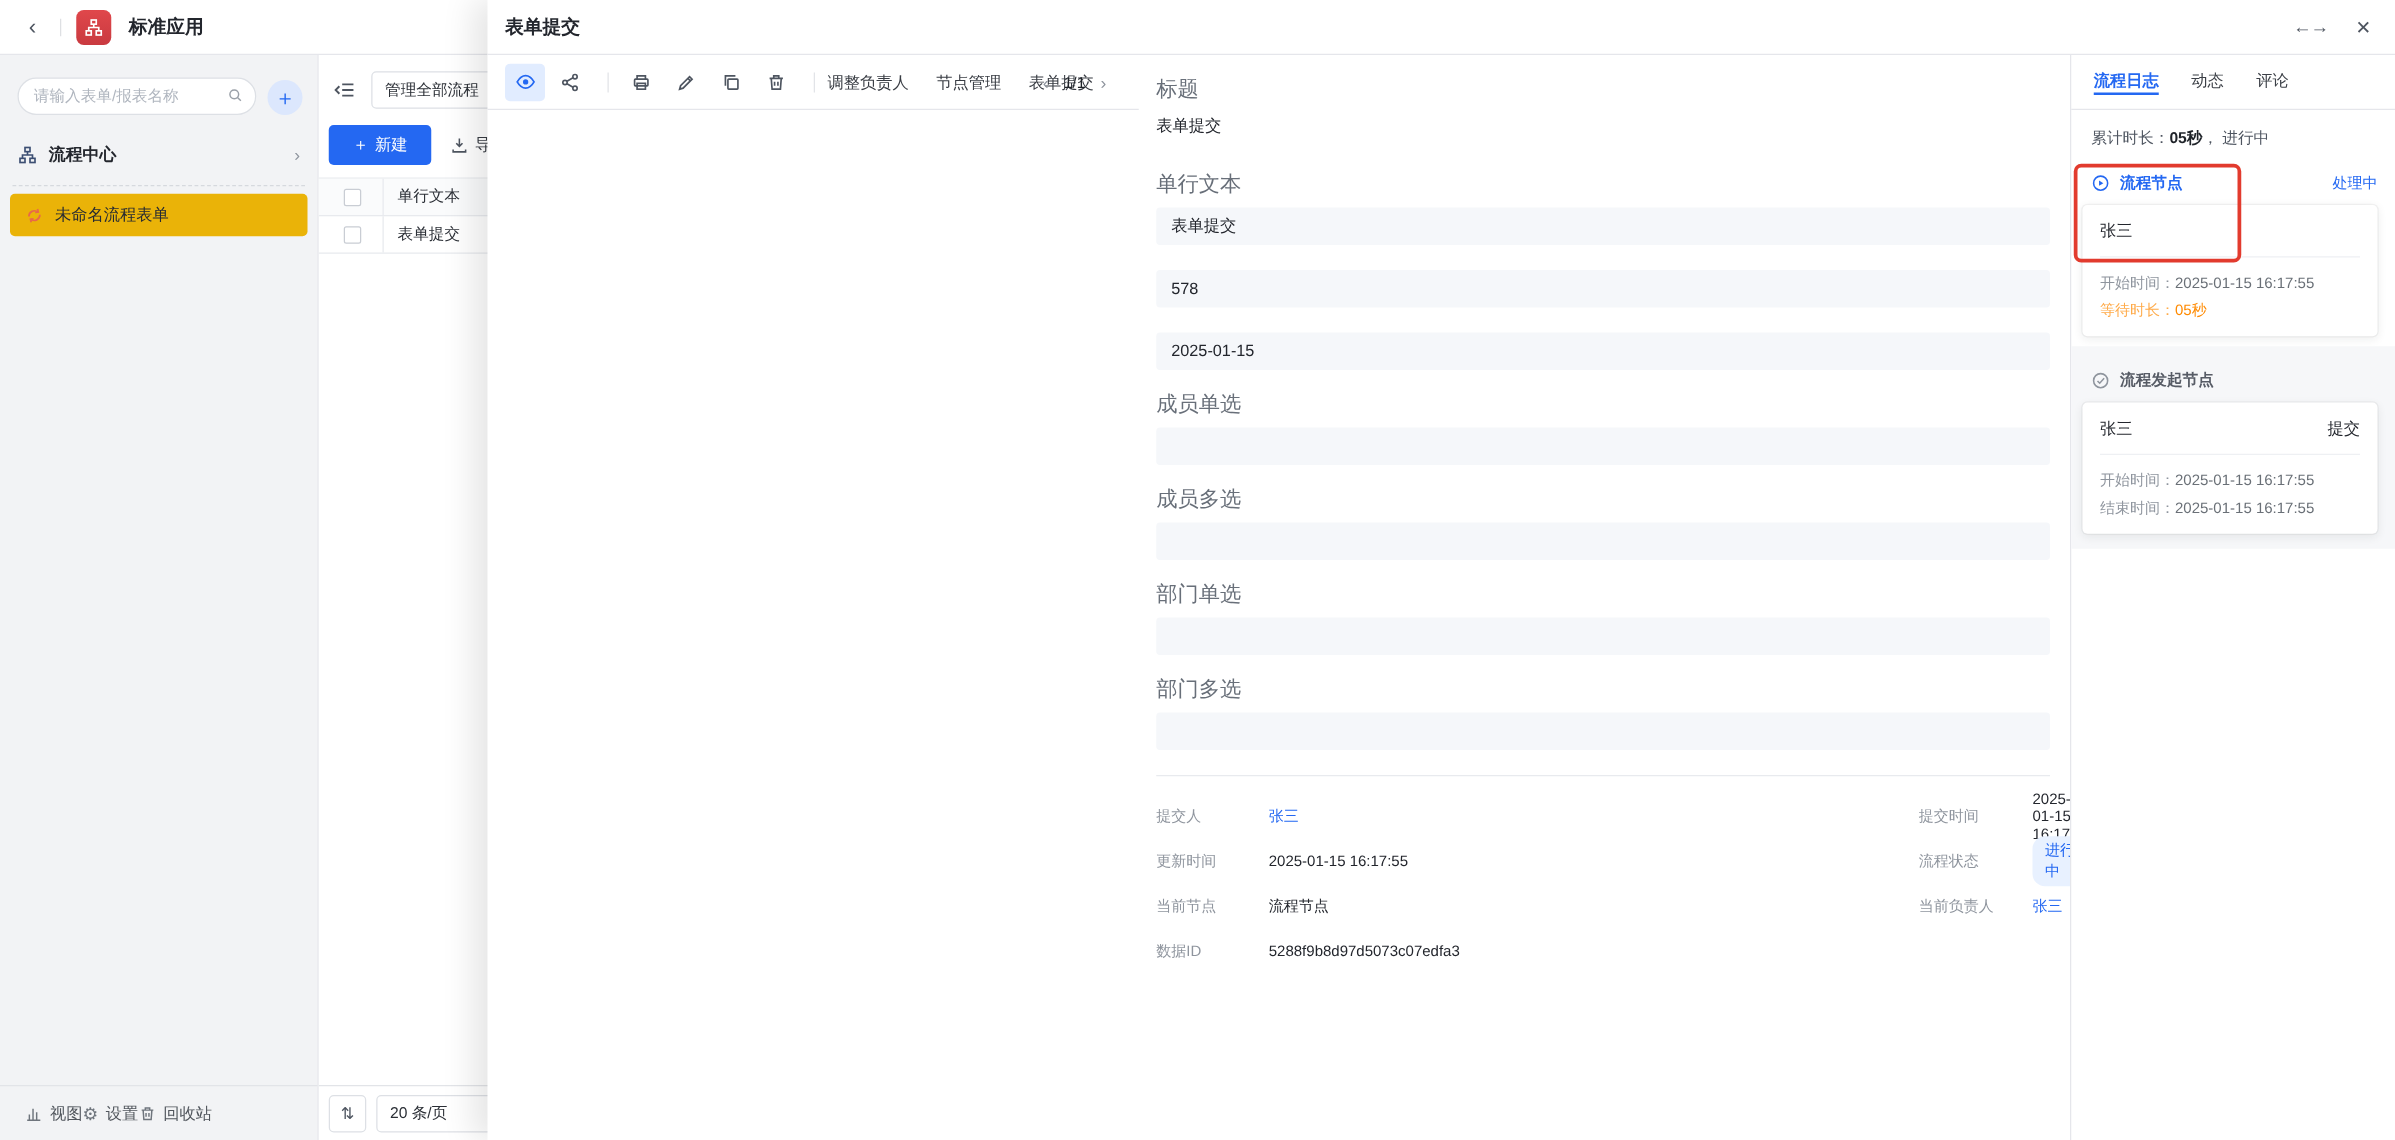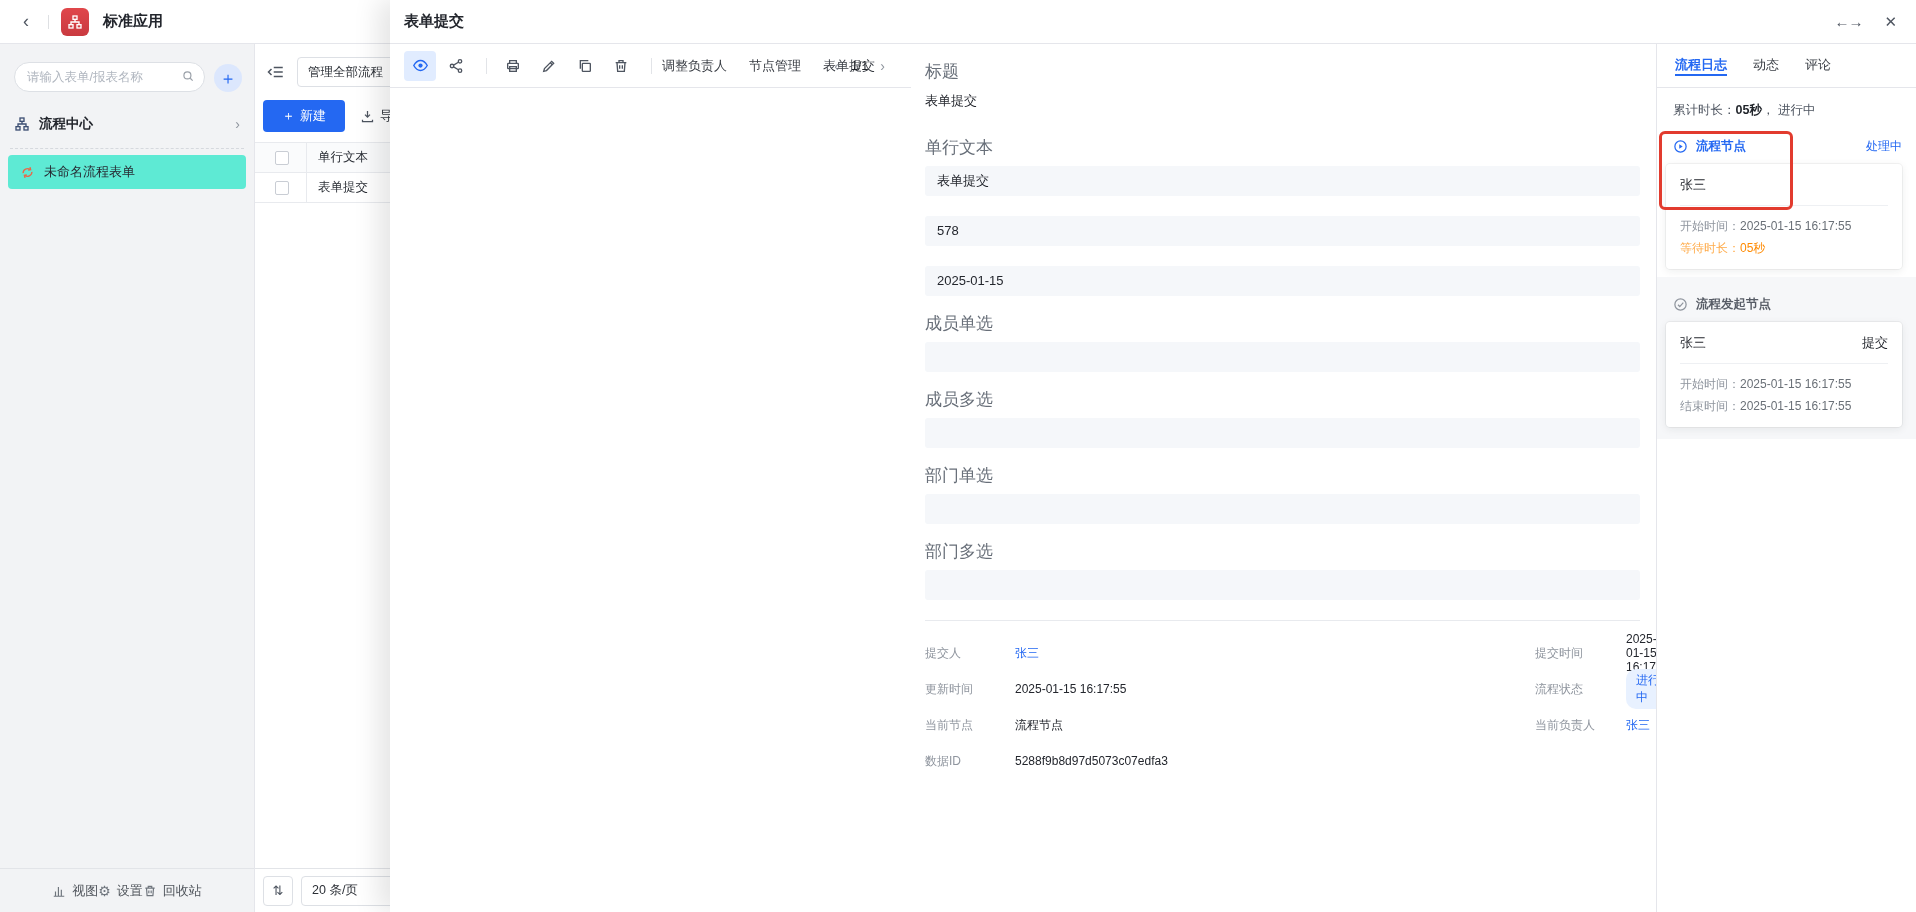--- a/index.html
+++ b/index.html
@@ -21,24 +21,24 @@
   .search-box{position:relative;flex:1}
   .search-box input{width:100%;height:30px;border:1px solid #dde0e5;border-radius:16px;background:#fff;padding:0 30px 0 12px;font-size:12.5px;color:#1f2329;outline:none;font-family:inherit}
   .search-box input::placeholder{color:#b0b6bf}
   .search-box .mag{position:absolute;right:10px;top:7px;color:#9aa0a8}
   .add-btn{width:28px;height:28px;margin-left:9px;border-radius:50%;background:#dce7fd;color:#2468f2;font-size:17px;display:flex;align-items:center;justify-content:center;cursor:pointer}
   .group-row{margin-top:14px;height:36px;display:flex;align-items:center;padding:0 14px;cursor:pointer}
   .group-row .gicon{color:#3d4f73;display:flex}
   .group-row .glabel{flex:1;margin-left:9px;font-weight:700;font-size:13.5px;color:#23262d}
   .group-row .chev{color:#8f959e;font-size:14px}
   .dash-div{border-top:1px dashed #d6d9de;margin:6px 10px}
-  .side-item{margin:2px 8px;height:34px;border-radius:4px;background:#5eead4;display:flex;align-items:center;padding:0 12px;cursor:pointer}
+  .side-item{margin:2px 8px;height:34px;border-radius:4px;background:#eab308;display:flex;align-items:center;padding:0 12px;cursor:pointer}
   .side-item .ficon{color:#e8684a;display:flex}
   .side-item .flabel{margin-left:9px;font-size:13px;color:#272b33}
-  .side-footer{position:absolute;left:0;bottom:0;width:100%;height:44px;border-top:1px solid #e2e4e8;display:flex;align-items:center;padding:16px 20px;justify-content:center}
+  .side-footer{position:absolute;left:0;bottom:0;width:100%;height:44px;border-top:1px solid #e2e4e8;display:flex;align-items:center;padding:16px 20px;justify-content:flex-start}
   .sf-item{display:flex;align-items:center;gap:6px;color:#51565d;font-size:13px;cursor:pointer}
   .sf-item .i{color:#6f757d;display:flex;font-size:14px;line-height:1}
 
   
   .mid{position:absolute;left:255px;top:44px;width:450px;height:868px;background:#fff}
   .mid-top{display:flex;align-items:center;padding:13px 0 0 12px;gap:12px}
   .collapse-btn{color:#4e5560;display:flex;cursor:pointer}
   .scope-select{height:30px;width:170px;border:1px solid #dde0e5;border-radius:4px;display:flex;align-items:center;padding:0 10px;font-size:12.5px;color:#2b2f36;cursor:pointer}
   .mid-actions{display:flex;align-items:center;margin:13px 0 0 8px}
   .new-btn{width:82px;height:32px;background:#2468f2;border:none;border-radius:4px;color:#fff;font-size:13px;display:flex;align-items:center;justify-content:center;gap:5px;cursor:pointer;font-family:inherit}

